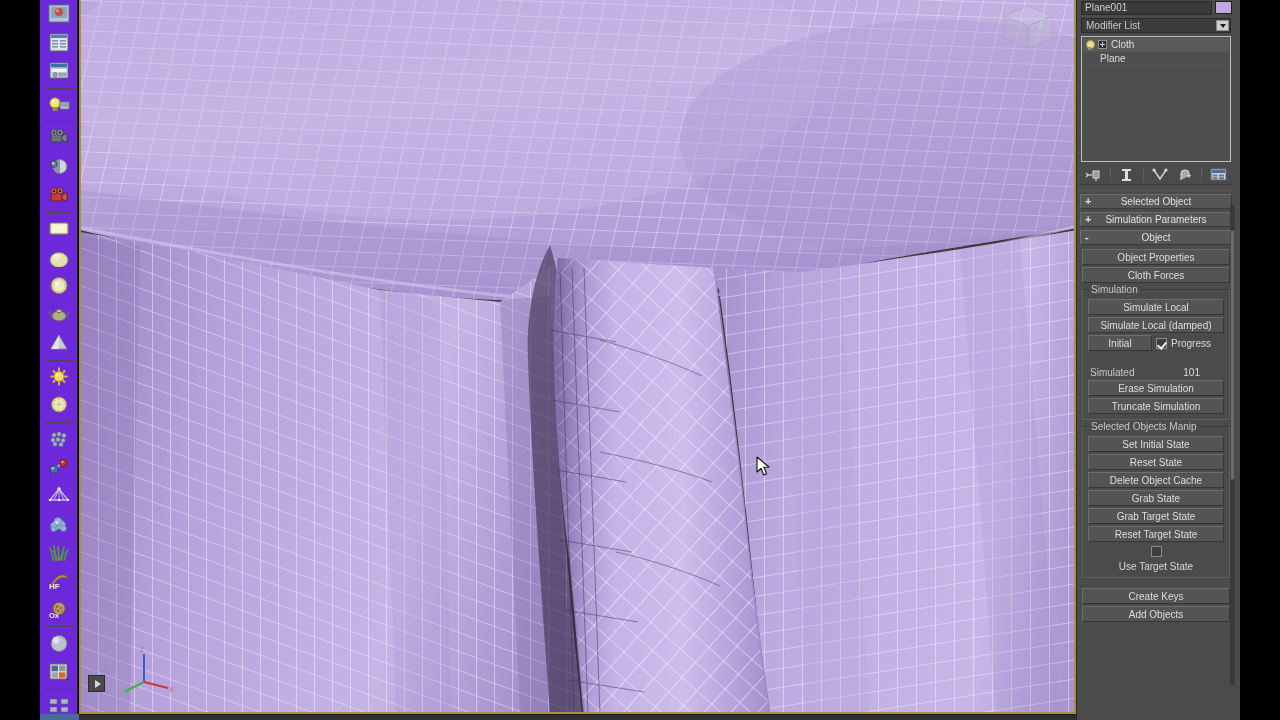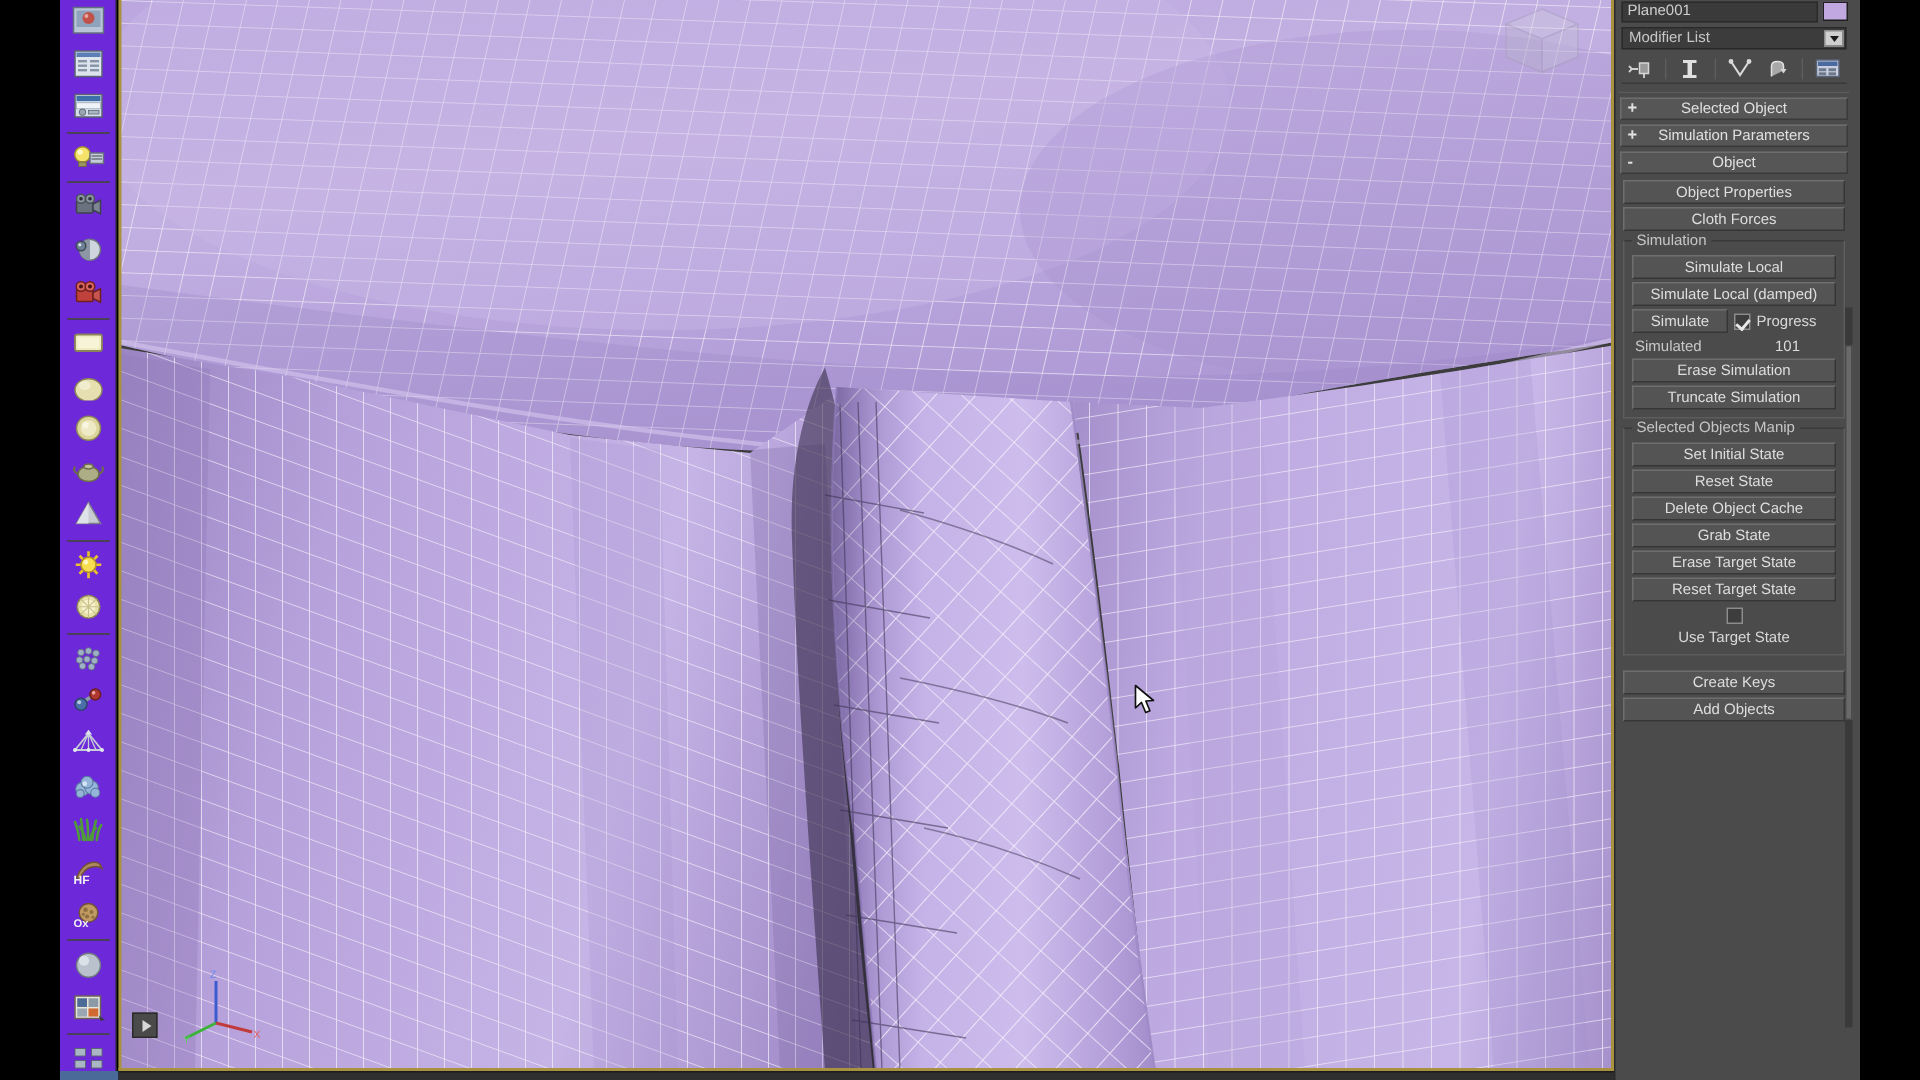--- a/index.html
+++ b/index.html
@@ -210,21 +210,21 @@
     position:relative; flex:0 0 11px;
   }
   .chkbox.checked:after {
     content:''; position:absolute; left:2px; top:1px; width:4px;height:7px;
     border:solid #e8e8e8; border-width:0 2px 2px 0; transform:rotate(40deg);
   }
   .chk-label { font-size:10px; color:#d8d8d8; }
 
   .kv-row {
     display:flex; align-items:flex-end; justify-content:space-between;
-    margin-top:4px; padding: 0 2px;
+    margin-top:16px; padding: 0 2px;
   }
   .kv-k { font-size:10px; color:#c8c8c8; }
   .kv-v { font-size:10px; color:#dcdcdc; padding-right: 22px; }
 
   .scrollbar-v {
     position:absolute; right:0; top:205px; width:5px; height:480px;
     background:#3a3a3a;
   }
   .scrollbar-thumb {
     position:absolute; right:0; top:230px; width:5px; height:250px;
@@ -690,20 +690,30 @@
         <div class="color-swatch" style="background:#c2a8e0;"></div>
       </div>
 
       <div class="modlist-row">
         <div class="modlist-box">
           <span class="modlist-label">Modifier List</span>
           <span class="modlist-arrow"></span>
         </div>
       </div>
 
+      <div class="stack-box">
+        <div class="stack-item selected">
+          <span class="bulb"></span>
+          <span class="plusbox"></span>
+          <span>Cloth</span>
+        </div>
+        <div class="stack-item stack-indent">
+          <span>Plane</span>
+        </div>
+      </div>
 
       <div class="stack-tools">
         <span class="st-btn">
           <svg width="17" height="14" viewBox="0 0 17 14">
             <path d="M2 7 H7" stroke="#cfcfcf" stroke-width="1.3"></path>
             <path d="M1 5 L3 7 L1 9" fill="none" stroke="#cfcfcf" stroke-width="1.2"></path>
             <rect x="8" y="3" width="6" height="7" fill="#9a9a9a" stroke="#d6d6d6"></rect>
             <path d="M11 10 L11 13" stroke="#d6d6d6" stroke-width="1.2"></path>
           </svg>
         </span>
@@ -766,21 +776,21 @@
         <button class="maxbtn">Object Properties</button>
         <button class="maxbtn">Cloth Forces</button>
 
         <div class="groupbox">
           <span class="gb-title">Simulation</span>
 
           <button class="maxbtn">Simulate Local</button>
           <button class="maxbtn">Simulate Local (damped)</button>
 
           <div class="row-flex">
-            <button class="maxbtn" style="width:64px;">Simulate</button>
+            <button class="maxbtn" style="width:64px;">Initial</button>
             <span class="chk-wrap">
               <span class="chkbox checked"></span>
               <span class="chk-label">Progress</span>
             </span>
           </div>
 
           <div class="kv-row">
             <span class="kv-k">Simulated</span>
             <span class="kv-v">101</span>
           </div>
@@ -789,21 +799,21 @@
           <button class="maxbtn">Truncate Simulation</button>
         </div>
 
         <div class="groupbox">
           <span class="gb-title">Selected Objects Manip</span>
 
           <button class="maxbtn">Set Initial State</button>
           <button class="maxbtn">Reset State</button>
           <button class="maxbtn">Delete Object Cache</button>
           <button class="maxbtn">Grab State</button>
-          <button class="maxbtn">Erase Target State</button>
+          <button class="maxbtn">Grab Target State</button>
           <button class="maxbtn">Reset Target State</button>
 
           <div class="chk-wrap" style="margin-top:4px;flex-direction:column;">
             <span class="chkbox"></span>
             <span class="chk-label">Use Target State</span>
           </div>
         </div>
 
         <div style="height:8px;"></div>
 

